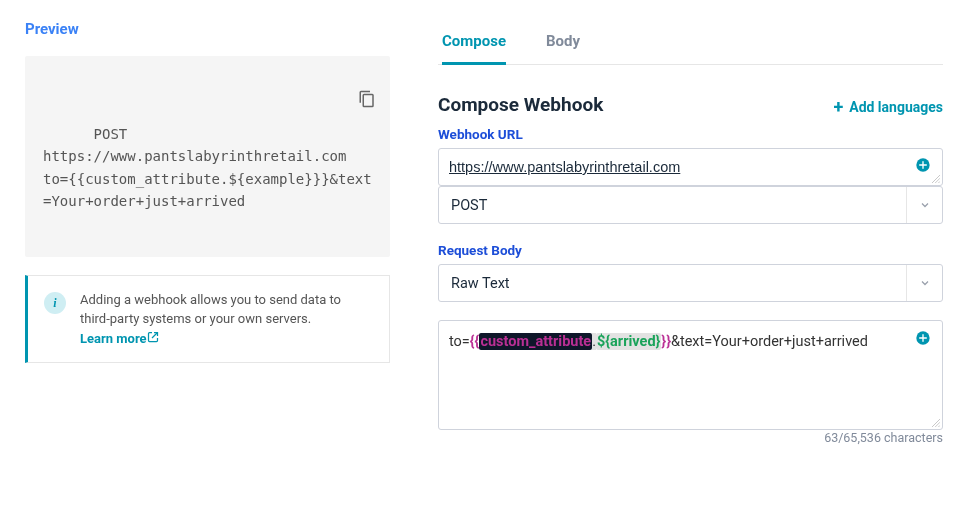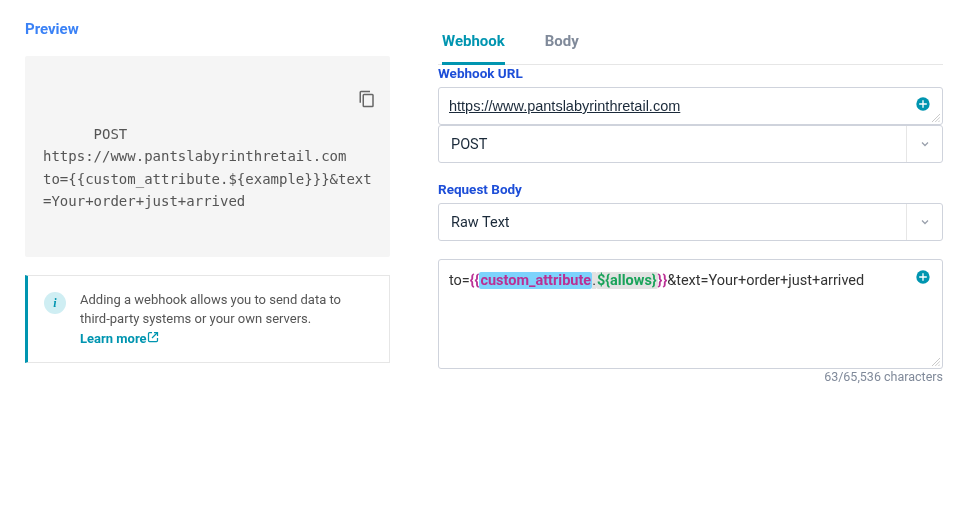--- a/index.html
+++ b/index.html
@@ -26,21 +26,21 @@
     .input-wrap { position: relative; }
     .input-wrap svg.resize { position: absolute; right: 3px; bottom: 3px; pointer-events: none; }
     .text-input { width: 100%; height: 38px; border: 1px solid #cfd3dc; border-radius: 3px; padding: 0 40px 0 10px; font-size: 14.5px; color: #1b2a3a; text-decoration: underline; }
     .input-wrap .add-pill { position: absolute; right: 12px; top: 50%; transform: translateY(-50%); cursor: pointer; }
     .select { width: 100%; height: 38px; border: 1px solid #cfd3dc; border-radius: 3px; display: flex; align-items: center; cursor: pointer; background: #fff; }
     .select-value { flex: 1; padding: 0 12px; font-size: 14.5px; color: #1b2a3a; }
     .select-chevron { width: 36px; height: 100%; border-left: 1px solid #e6e6e6; display: flex; align-items: center; justify-content: center; }
     .editor-wrap { position: relative; }
     .editor { width: 100%; min-height: 110px; border: 1px solid #cfd3dc; border-radius: 3px; padding: 10px 34px 10px 10px; font-size: 14.5px; line-height: 1.5; font-family: -apple-system, BlinkMacSystemFont, "Segoe UI", Roboto, Arial, sans-serif; color: #333; white-space: pre-wrap; word-break: break-word; }
     .editor .braces { color: #ba2f94; font-weight: 700; }
-    .editor .attr-name { background: #7dd3fc; color: #ba2f94; font-weight: 700; padding: 0 1px; border-radius: 2px; }
+    .editor .attr-name { background: #0f172a; color: #ba2f94; font-weight: 700; padding: 0 1px; border-radius: 2px; }
     .editor .dot { color: #333; background: #e2e2e2; }
     .editor .expr { background: #e2e2e2; color: #1aa35a; font-weight: 700; padding: 0 1px; border-radius: 2px; }
     .editor-wrap .add-pill { position: absolute; right: 12px; top: 10px; cursor: pointer; }
     .char-count { text-align: right; font-size: 12.5px; color: #808a9a; }
     .learn-more-link { color: #0095b0; font-weight: 700; text-decoration: none; display: inline-flex; align-items: center; gap: 0; }
   </style>
 </head>
 <body>
 
 <div class="container">
@@ -69,24 +69,31 @@
                 <path d="M21 14v5a2 2 0 0 1-2 2H5a2 2 0 0 1-2-2V5a2 2 0 0 1 2-2h5"></path>
               </svg>
           </span>
         </a>
       </div>
     </div>
   </div>
 
   <div class="right-col">
     <div class="tabs">
-      <div class="tab active">Webhook</div>
+      <div class="tab active">Compose</div>
       <div class="tab">Body</div>
     </div>
 
+    <div class="compose-header">
+      <div class="compose-title">Compose Webhook</div>
+      <div class="add-lang">
+        <span class="plus">+</span>
+        <span>Add languages</span>
+      </div>
+    </div>
 
     <label class="field-label">Webhook URL</label>
     <div class="input-wrap">
       <input type="text" class="text-input" value="https://www.pantslabyrinthretail.com" style="">
       <span class="add-pill">
         <svg width="16" height="16" viewBox="0 0 24 24">
             <circle cx="12" cy="12" r="10" fill="#0095b0"></circle>
             <path d="M12 7v10M7 12h10" stroke="#fff" stroke-width="2" stroke-linecap="round"></path>
           </svg>
       </span>
@@ -109,21 +116,21 @@
       <div class="select-value">Raw Text</div>
       <div class="select-chevron">
         <svg width="12" height="12" viewBox="0 0 24 24" fill="none" stroke="#9aa0ac" stroke-width="2.5">
             <path d="M6 9l6 6 6-6"></path>
           </svg>
       </div>
     </div>
 
     <div style="height:18px;"></div>
     <div class="editor-wrap">
-      <div class="editor"><span>to=</span><span class="braces">{{</span><span class="attr-name">custom_attribute</span><span class="dot">.</span><span class="expr">${allows}</span><span class="braces">}}</span><span>&amp;text=Your+order+just+arrived</span></div>
+      <div class="editor"><span>to=</span><span class="braces">{{</span><span class="attr-name">custom_attribute</span><span class="dot">.</span><span class="expr">${arrived}</span><span class="braces">}}</span><span>&amp;text=Your+order+just+arrived</span></div>
       <span class="add-pill">
         <svg width="16" height="16" viewBox="0 0 24 24">
             <circle cx="12" cy="12" r="10" fill="#0095b0"></circle>
             <path d="M12 7v10M7 12h10" stroke="#fff" stroke-width="2" stroke-linecap="round"></path>
           </svg>
       </span>
       <svg class="resize" style="position:absolute;right:3px;bottom:3px;" width="8" height="8" viewBox="0 0 10 10">
           <path d="M0 10L10 0M4 10L10 4M8 10L10 8" stroke="#bbb" stroke-width="1"></path>
         </svg>
     </div>

